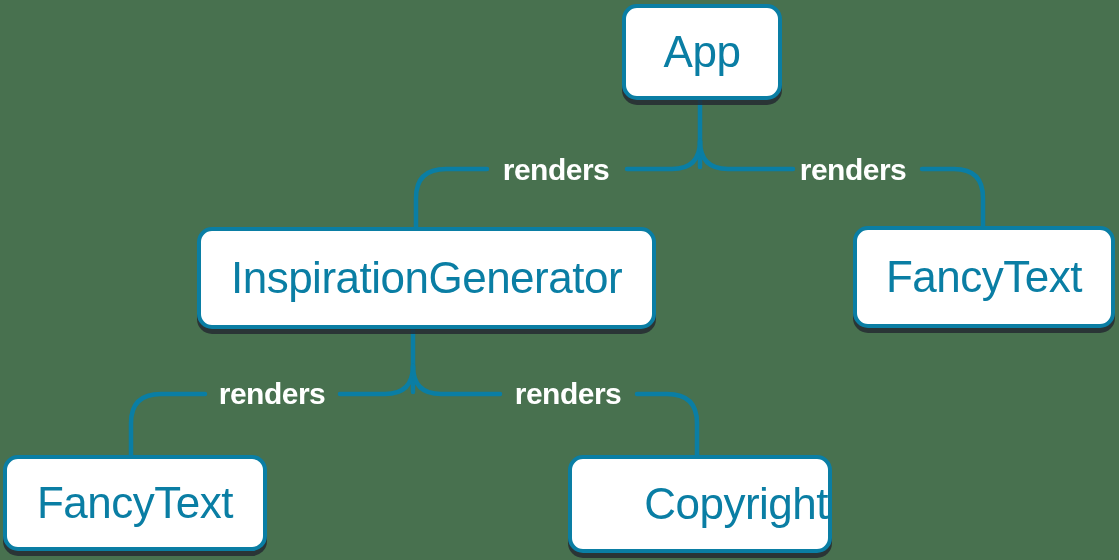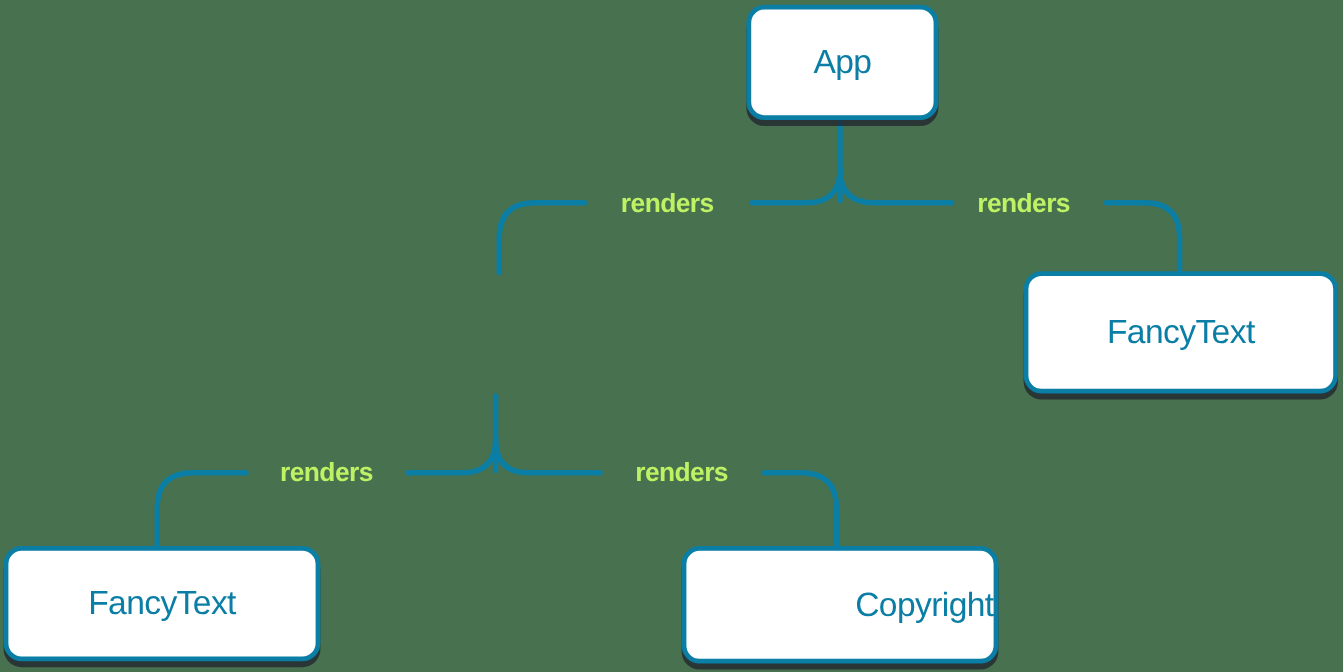--- a/index.html
+++ b/index.html
@@ -32,30 +32,30 @@
     position: absolute;
     box-sizing: border-box;
     background: #ffffff;
     border: 4px solid #0a7ea4;
     border-radius: 15px;
     box-shadow: 0 5px 0 rgba(35, 39, 47, 0.8);
     display: flex;
     align-items: center;
     justify-content: center;
     color: #0a7ea4;
-    font-size: 28px;
+    font-size: 44px;
     font-weight: 500;
     letter-spacing: -0.5px;
     white-space: nowrap;
   }
   .edge-label {
     position: absolute;
     transform: translate(-50%, -50%);
-    color: #bef264;
-    font-size: 22px;
+    color: #ffffff;
+    font-size: 30px;
     font-weight: 700;
     letter-spacing: -0.5px;
     line-height: 1;
     white-space: nowrap;
   }
   
   #node-app            { left: 622px; top:   4px; width: 160px; height:  96px; }
   #node-inspiration    { left: 197px; top: 227px; width: 459px; height: 102px; }
   #node-fancytext-top  { left: 853px; top: 226px; width: 262px; height: 102px; }
   #node-fancytext-leaf { left:   3px; top: 455px; width: 264px; height:  96px; }
@@ -83,20 +83,23 @@
     <path d="M413,366 Q413,394 385,394 L340,394"></path>
     <path d="M205,394 L161,394 Q131,394 131,423 L131,455"></path>
     <path d="M413,366 Q413,394 441,394 L500,394"></path>
     <path d="M637,394 L667,394 Q697,394 697,423 L697,455"></path>
   </svg>
 
   <div class="node" id="node-app">
     <span>App</span>
   </div>
 
+  <div class="node" id="node-inspiration">
+    <span>InspirationGenerator</span>
+  </div>
 
   <div class="node" id="node-fancytext-top">
     <span>FancyText</span>
   </div>
 
   <div class="node" id="node-fancytext-leaf">
     <span>FancyText</span>
   </div>
 
   <div class="node" id="node-copyright">

